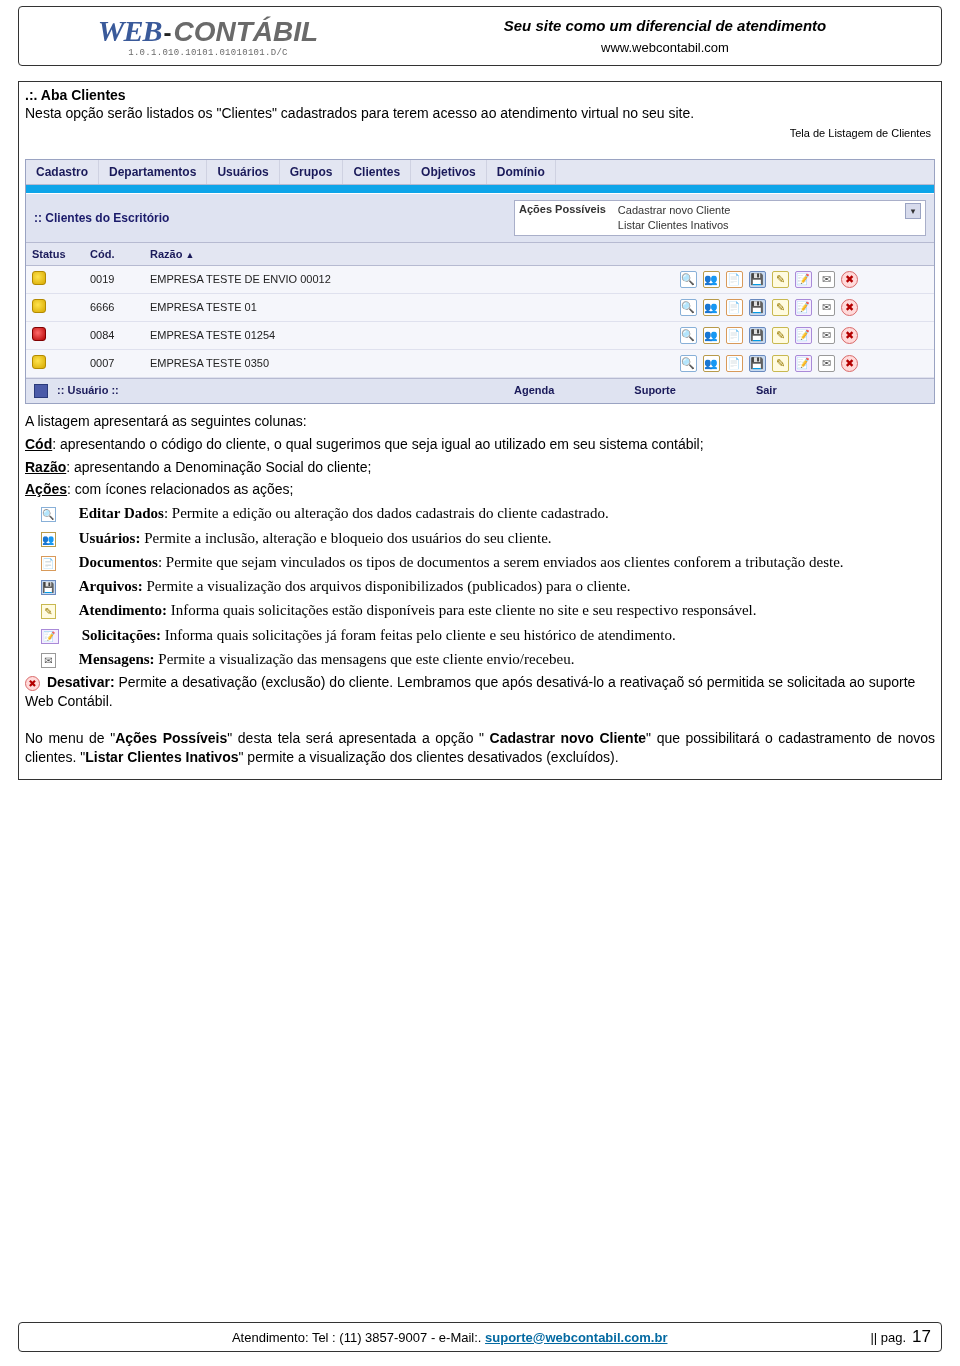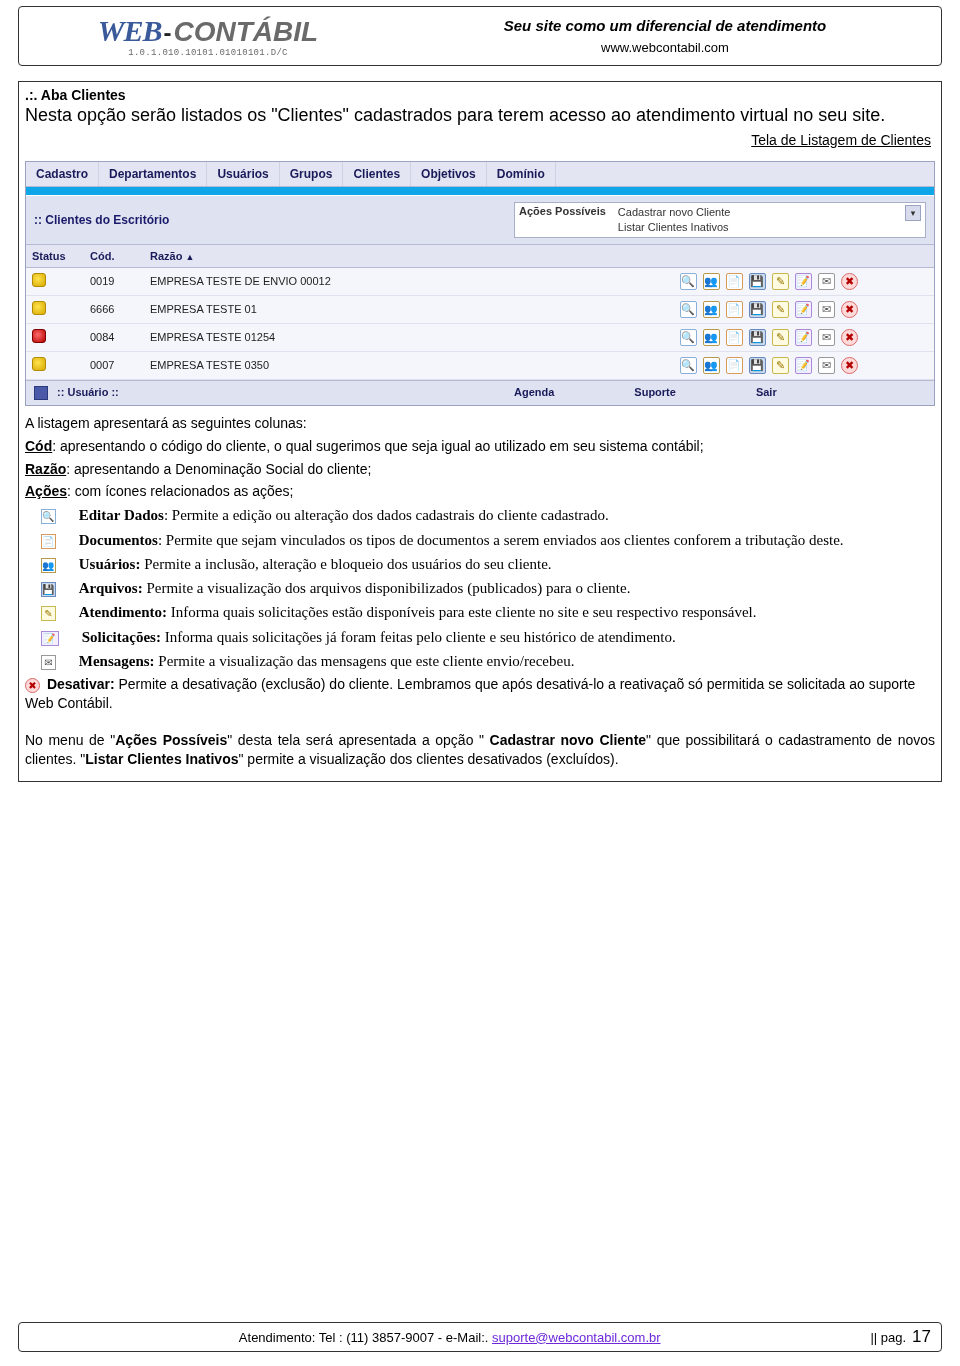--- a/index.html
+++ b/index.html
@@ -69,26 +69,25 @@
   }
   .site-url { font-size: 13px; color: #000; }
 
   .main-outer {
     margin: 15px 18px 0 18px;
     border: 1px solid #333;
   }
   .main-inner { padding: 5px 6px 8px 6px; }
 
   .sec-title { font-weight: bold; font-size: 14px; margin-bottom: 2px; }
-  .sec-intro { font-size: 18px; margin-bottom: 4px; }
+  .sec-intro { font-size: 14px; margin-bottom: 4px; }
   .screenshot-caption {
     text-align: right;
-    font-size: 14px;
-    text-decoration: underline;
-    margin: 6px 4px 13px 0;
+    font-size: 11px;
+    margin: 6px 4px 20px 0;
   }
 
   
   .app-ss {
     background: #0ea5e9;
     border: 1px solid #9aa3c2;
     margin: 0 0 8px 0;
   }
   .menubar {
     display: flex;
@@ -223,21 +222,21 @@
     left: 18px;
     right: 18px;
     border: 1px solid #333;
     border-radius: 4px;
     padding: 4px 10px;
     display: flex;
     align-items: center;
     font-size: 13px;
   }
   .footer-box .fmain { flex:1; text-align:center; }
-  .footer-box .fmail { color: #6d28d9; text-decoration: underline; }
+  .footer-box .fmail { color: #0369a1; text-decoration: underline; font-weight: bold; }
   .footer-box .fpag { color:#000; }
   .footer-box .fnum { color:#000; font-size: 17px; margin-left:6px; }
 </style>
 </head>
 <body>
 
 <div class="header-box">
   <div class="logo-area">
     <div class="logo-row">
       <span class="logo-web">WEB</span>
@@ -362,22 +361,22 @@
       </div>
     </div>
 
     <div class="body-text">
       <p>A listagem apresentará as seguintes colunas:</p>
       <p><b class="u">Cód</b><span>: apresentando o código do cliente, o qual sugerimos que seja igual ao utilizado em seu sistema contábil;</span></p>
       <p><b class="u">Razão</b><span>: apresentando a Denominação Social do cliente;</span></p>
       <p><b class="u">Ações</b><span>: com ícones relacionados as ações;</span></p>
 
       <p class="serif"><span class="inline-icon ii-search">🔍</span> <b>Editar Dados</b><span>: Permite a edição ou alteração dos dados cadastrais do cliente cadastrado.</span></p>
+      <p class="serif"><span class="inline-icon ii-users">👥</span> <b>Usuários:</b><span> Permite a inclusão, alteração e bloqueio dos usuários do seu cliente.</span></p>
       <p class="serif" style="text-align:justify;"><span class="inline-icon ii-docs">📄</span> <b>Documentos</b><span>: Permite que sejam vinculados os tipos de documentos a serem enviados aos clientes conforem a tributação deste.</span></p>
-      <p class="serif"><span class="inline-icon ii-users">👥</span> <b>Usuários:</b><span> Permite a inclusão, alteração e bloqueio dos usuários do seu cliente.</span></p>
       <p class="serif"><span class="inline-icon ii-save">💾</span> <b>Arquivos:</b><span> Permite a visualização dos arquivos disponibilizados (publicados) para o cliente.</span></p>
       <p class="serif" style="text-align:justify;"><span class="inline-icon ii-attend">✎</span> <b>Atendimento:</b><span> Informa quais solicitações estão disponíveis para este cliente no site e seu respectivo responsável.</span></p>
       <p class="serif" style="text-align:justify;"><span class="inline-icon ii-solic">📝</span>  <b>Solicitações:</b><span>  Informa quais solicitações já foram feitas pelo cliente e seu histórico de atendimento.</span></p>
       <p class="serif"><span class="inline-icon ii-msg">✉</span> <b>Mensagens:</b><span> Permite a visualização das mensagens que este cliente envio/recebeu.</span></p>
       <p><span class="inline-icon ii-del">✖</span> <b>Desativar:</b><span> Permite a desativação (exclusão) do cliente. Lembramos que após desativá-lo a reativaçaõ só permitida se solicitada ao suporte Web Contábil.</span></p>
 
       <div class="para-spacer"></div>
       <p style="text-align:justify;">
         <span>No menu de "</span><b>Ações Possíveis</b><span>" desta tela será apresentada a opção " </span><b>Cadastrar novo Cliente</b><span>" que possibilitará o cadastramento de novos clientes. "</span><b>Listar Clientes Inativos</b><span>" permite a visualização dos clientes desativados (excluídos).</span>
       </p>

